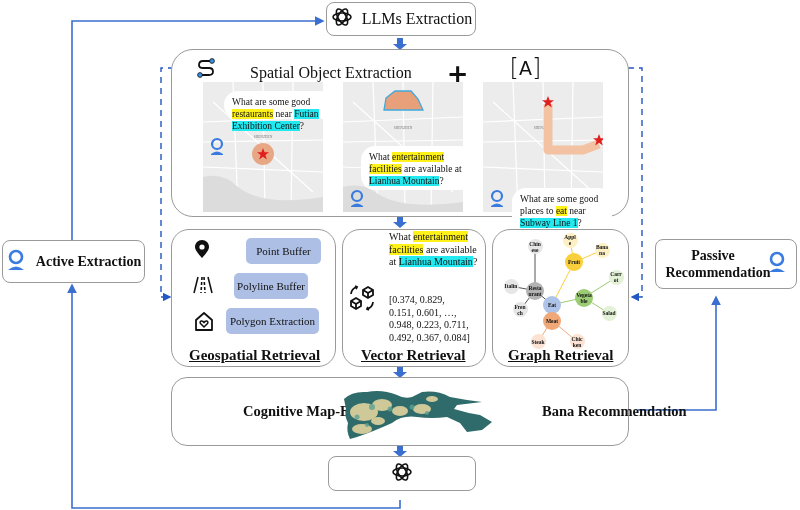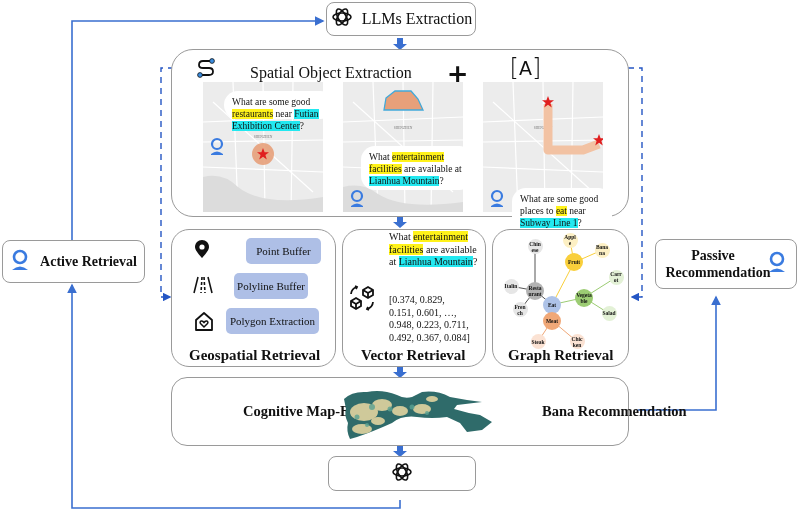--- a/index.html
+++ b/index.html
@@ -9,21 +9,21 @@
   .small-box{border-radius:8px;}
   .big-box{border-radius:22px;}
   svg.lines{position:absolute;left:0;top:0;width:800px;height:510px;pointer-events:none;}
   .llm-box{display:flex;align-items:center;justify-content:center;gap:8px;font-size:16px;}
   .llm-box .txt{white-space:nowrap;}
   .title-row{position:absolute;left:196px;top:54px;display:flex;align-items:flex-end;font-size:16px;white-space:nowrap;gap:26px;}
   .map-tile{position:absolute;width:120px;height:130px;background:#ececec;overflow:hidden;}
   .bubble{position:absolute;background:#fff;border-radius:14px;font-size:9.5px;line-height:12px;padding:5px 8px;box-sizing:border-box;}
   .hl-y{background:#fff21a;}
   .hl-c{background:#22e8f0;}
-  .section-title{position:absolute;font-weight:bold;font-size:15px;white-space:nowrap;}
+  .section-title{position:absolute;font-weight:bold;font-size:15px;white-space:nowrap;text-decoration:underline;}
   .pill{position:absolute;background:#aebfe6;border-radius:5px;font-size:11px;display:flex;align-items:center;justify-content:center;white-space:nowrap;}
   .vec-text{position:absolute;font-size:10px;line-height:12.5px;}
   .node{position:absolute;border-radius:50%;display:flex;align-items:center;justify-content:center;text-align:center;font-size:5.5px;font-weight:bold;line-height:6px;box-sizing:border-box;}
   .side-box{display:flex;align-items:center;justify-content:center;font-weight:bold;font-size:14px;}
   .cog-text{position:absolute;font-weight:bold;font-size:14.5px;white-space:nowrap;margin-left:47px;}
 </style>
 </head>
 <body>
 
 <svg class="lines" viewBox="0 0 800 510">
@@ -242,21 +242,21 @@
   </div>
 <div class="section-title" style="left:508px;top:347px;">Graph Retrieval</div>
 
 <div class="box small-box side-box" style="left:2px;top:240px;width:143px;height:43px;gap:10px;">
   <span>
     <svg width="20" height="22" viewBox="0 0 20 22">
         <circle cx="10" cy="8" r="6" fill="none" stroke="#3a7be0" stroke-width="2.6"></circle>
         <path d="M2,21 Q10,14 18,21z" fill="#3a7be0"></path>
       </svg>
   </span>
-  <span>Active Retrieval</span>
+  <span>Active Extraction</span>
 </div>
 
 <div class="box small-box side-box" style="left:655px;top:239px;width:142px;height:50px;">
   <span style="text-align:center;width:95px;line-height:17px;">Passive Recommendation</span>
   <span style="margin-left:6px;">
     <svg width="20" height="22" viewBox="0 0 20 22">
         <circle cx="10" cy="8" r="6" fill="none" stroke="#3a7be0" stroke-width="2.6"></circle>
         <path d="M2,21 Q10,14 18,21z" fill="#3a7be0"></path>
       </svg>
   </span>

